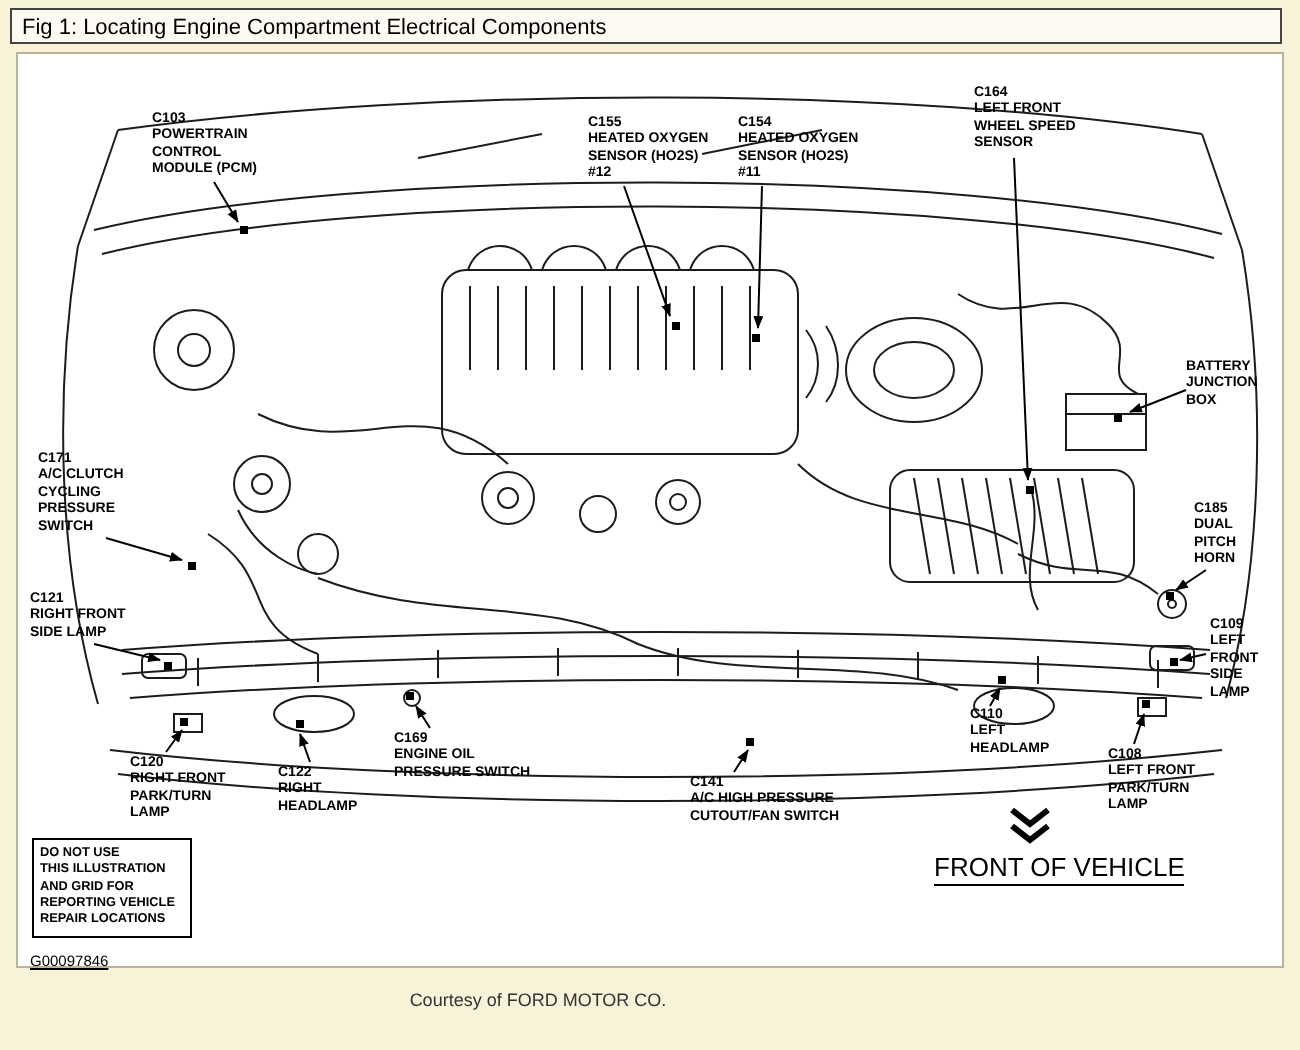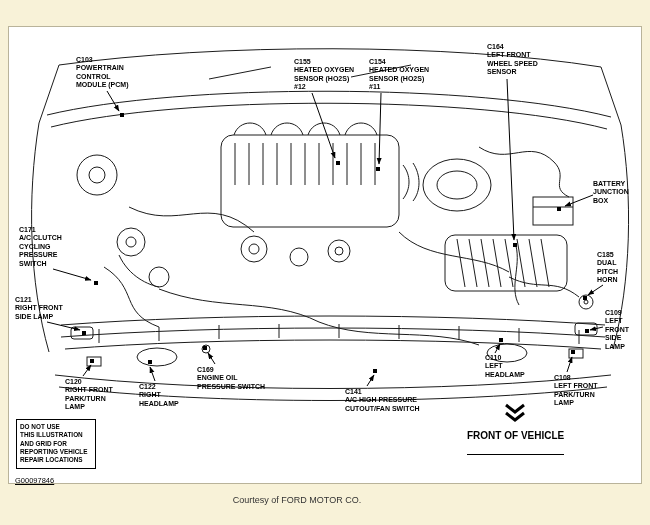--- a/index.html
+++ b/index.html
@@ -28,33 +28,36 @@
   }
   .disclaimer{
     position:absolute;left:7px;top:392px;width:72px;
     border:1px solid #000;padding:3px 3px;
     font-size:6.4px;font-weight:bold;line-height:1.3;white-space:pre-line;
   }
   .figure-id{position:absolute;left:6px;top:449px;font-size:7.5px;font-weight:normal;text-decoration:underline;}
   .front{position:absolute;left:458px;top:376px;width:96px;text-align:center;}
   .front svg{position:static;display:block;margin:0 auto 2px auto;}
   .front-text{
-    display:inline-block;font-size:10px;font-weight:bold;
-    border-bottom:1.5px solid #000;padding-bottom:13px;white-space:nowrap;
+    display:inline-block;font-size:13px;font-weight:normal;
+    border-bottom:1.5px solid #000;padding-bottom:1px;white-space:nowrap;
   }
   .courtesy{
     position:absolute;left:0;top:495px;width:538px;text-align:center;
-    font-size:9px;color:#333;padding-left:28px;
+    font-size:9px;color:#333;
   }
 </style>
 </head>
 <body>
 
 <div class="page">
 
+  <div class="title-bar">
+    <span>Fig 1: Locating Engine Compartment Electrical Components</span>
+  </div>
 
   <div class="diagram">
 
     <svg width="632" height="456" viewBox="0 0 632 456">
       <defs>
         <marker id="arrow" markerWidth="7" markerHeight="7" refX="6" refY="2.5" orient="auto">
           <path d="M0,0 L6.5,2.5 L0,5 z" fill="#000"></path>
         </marker>
       </defs>
 

